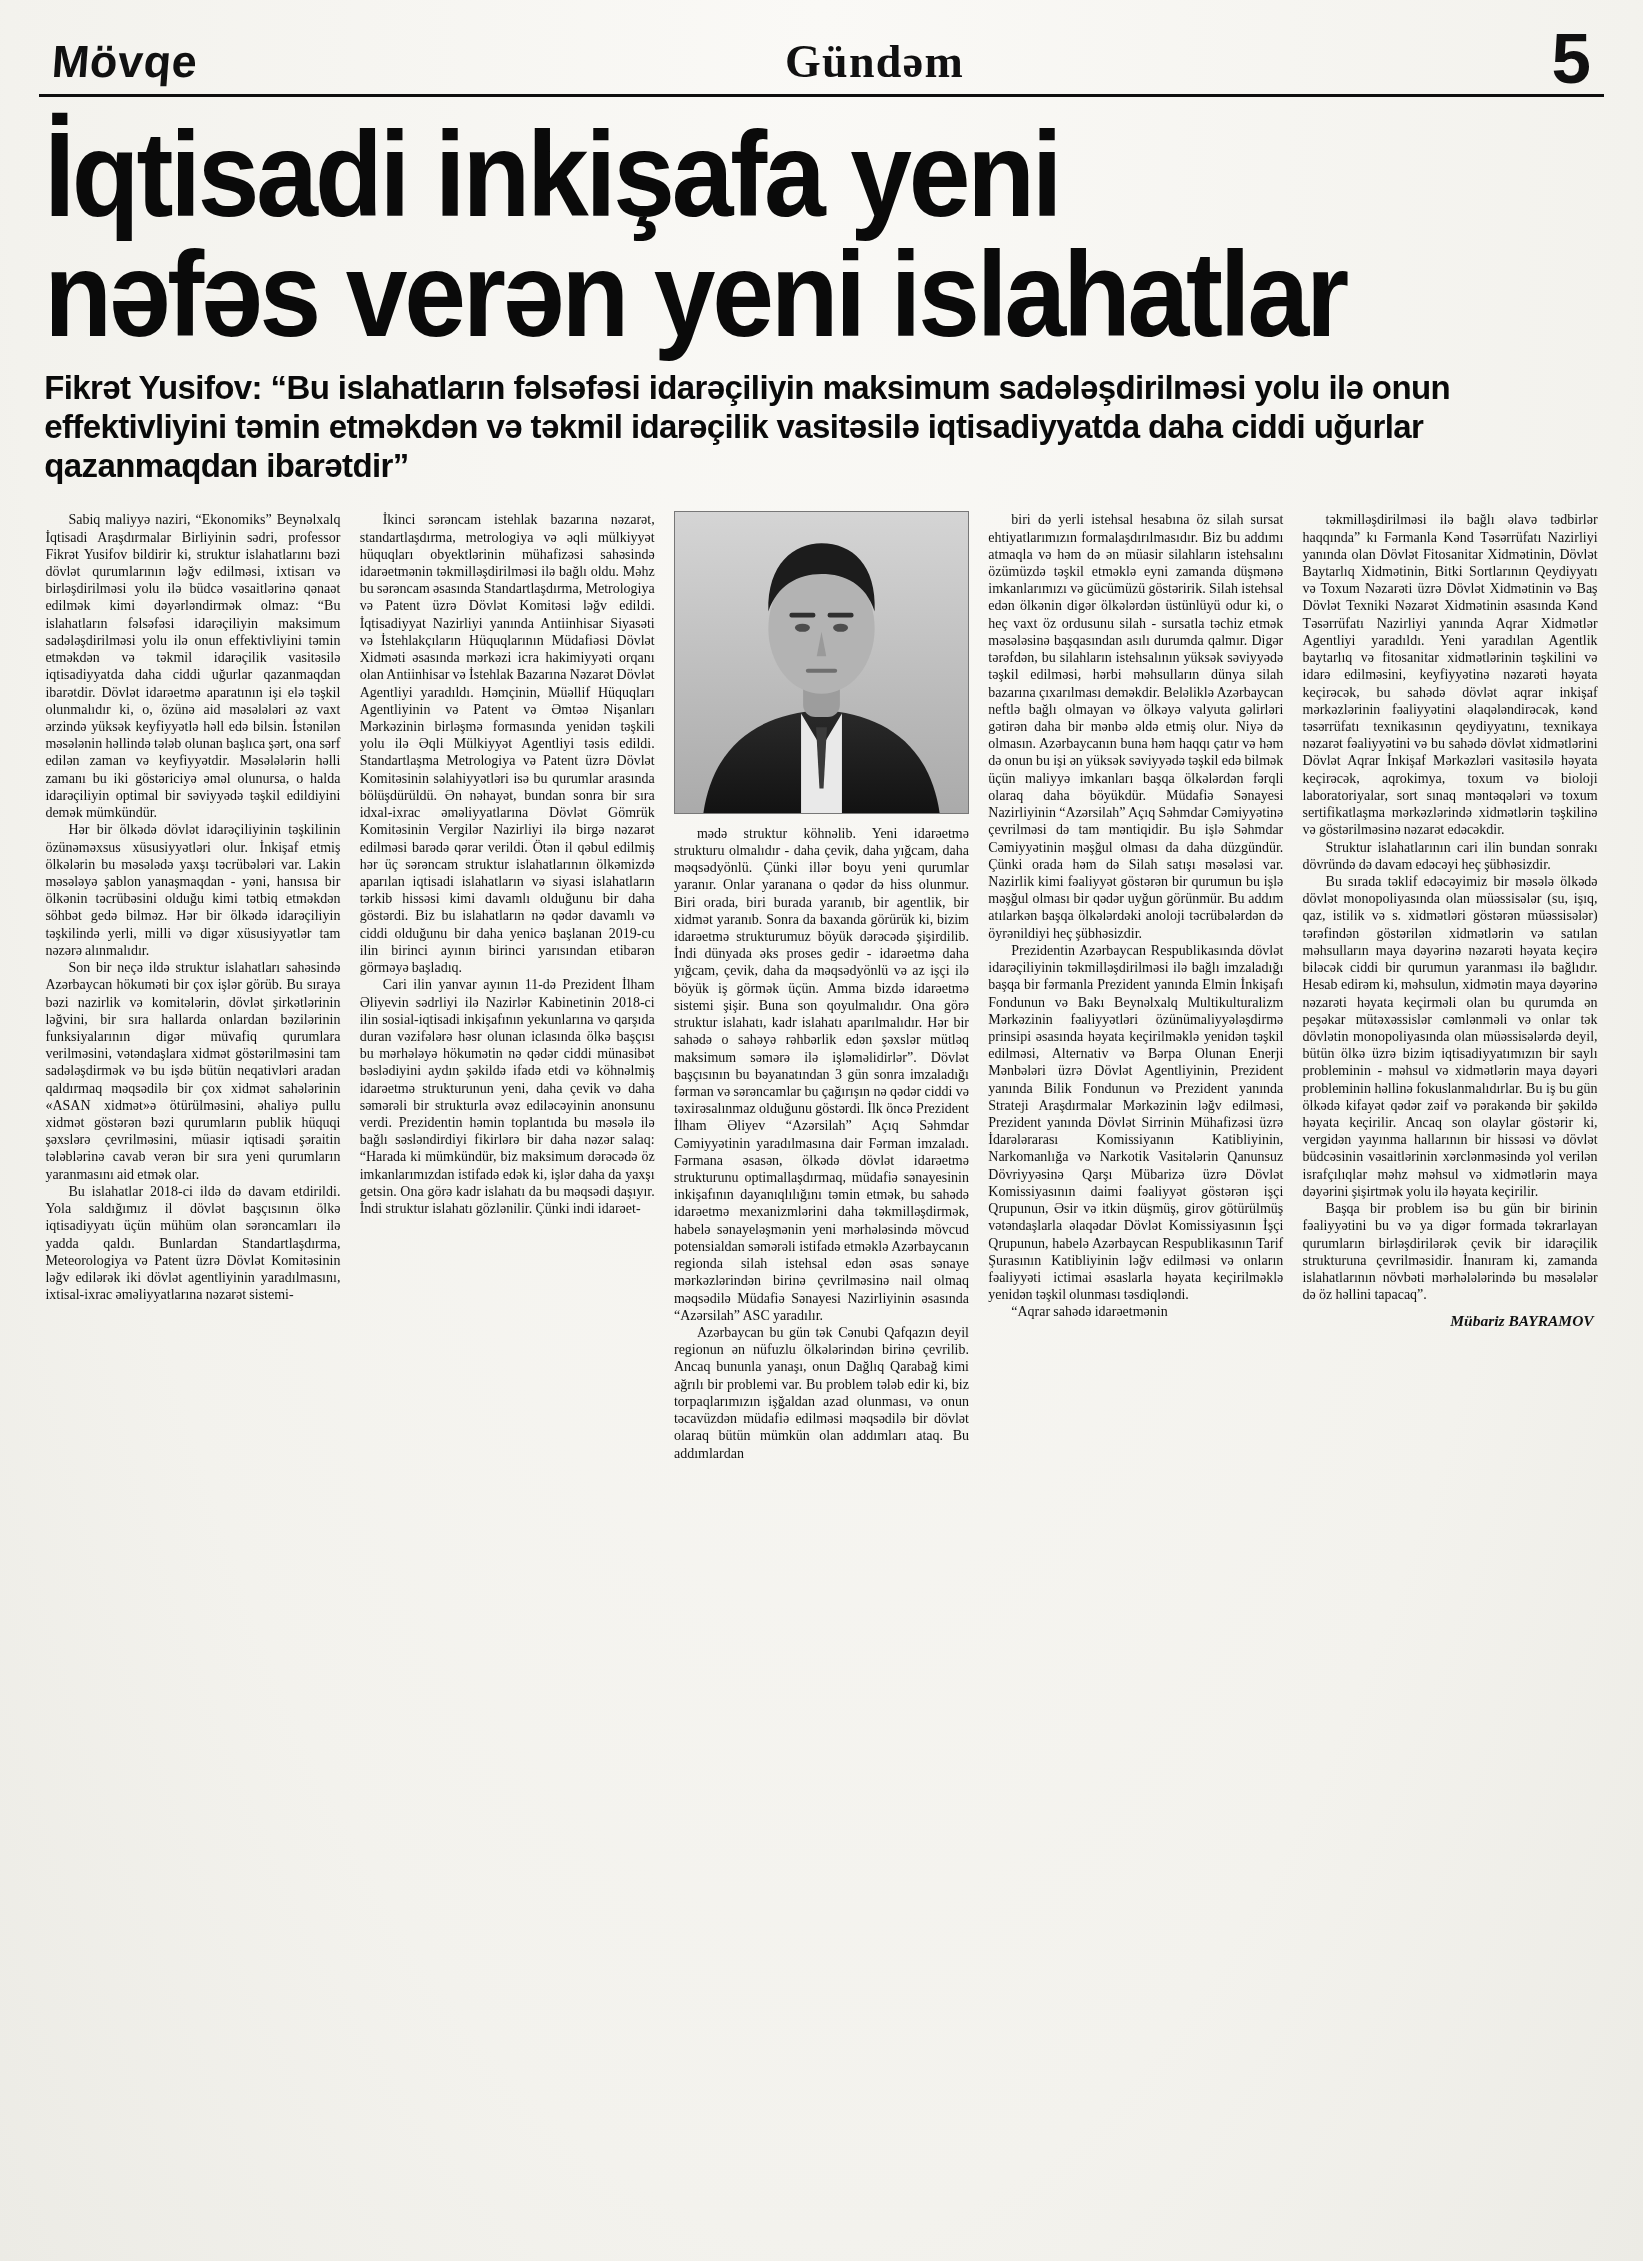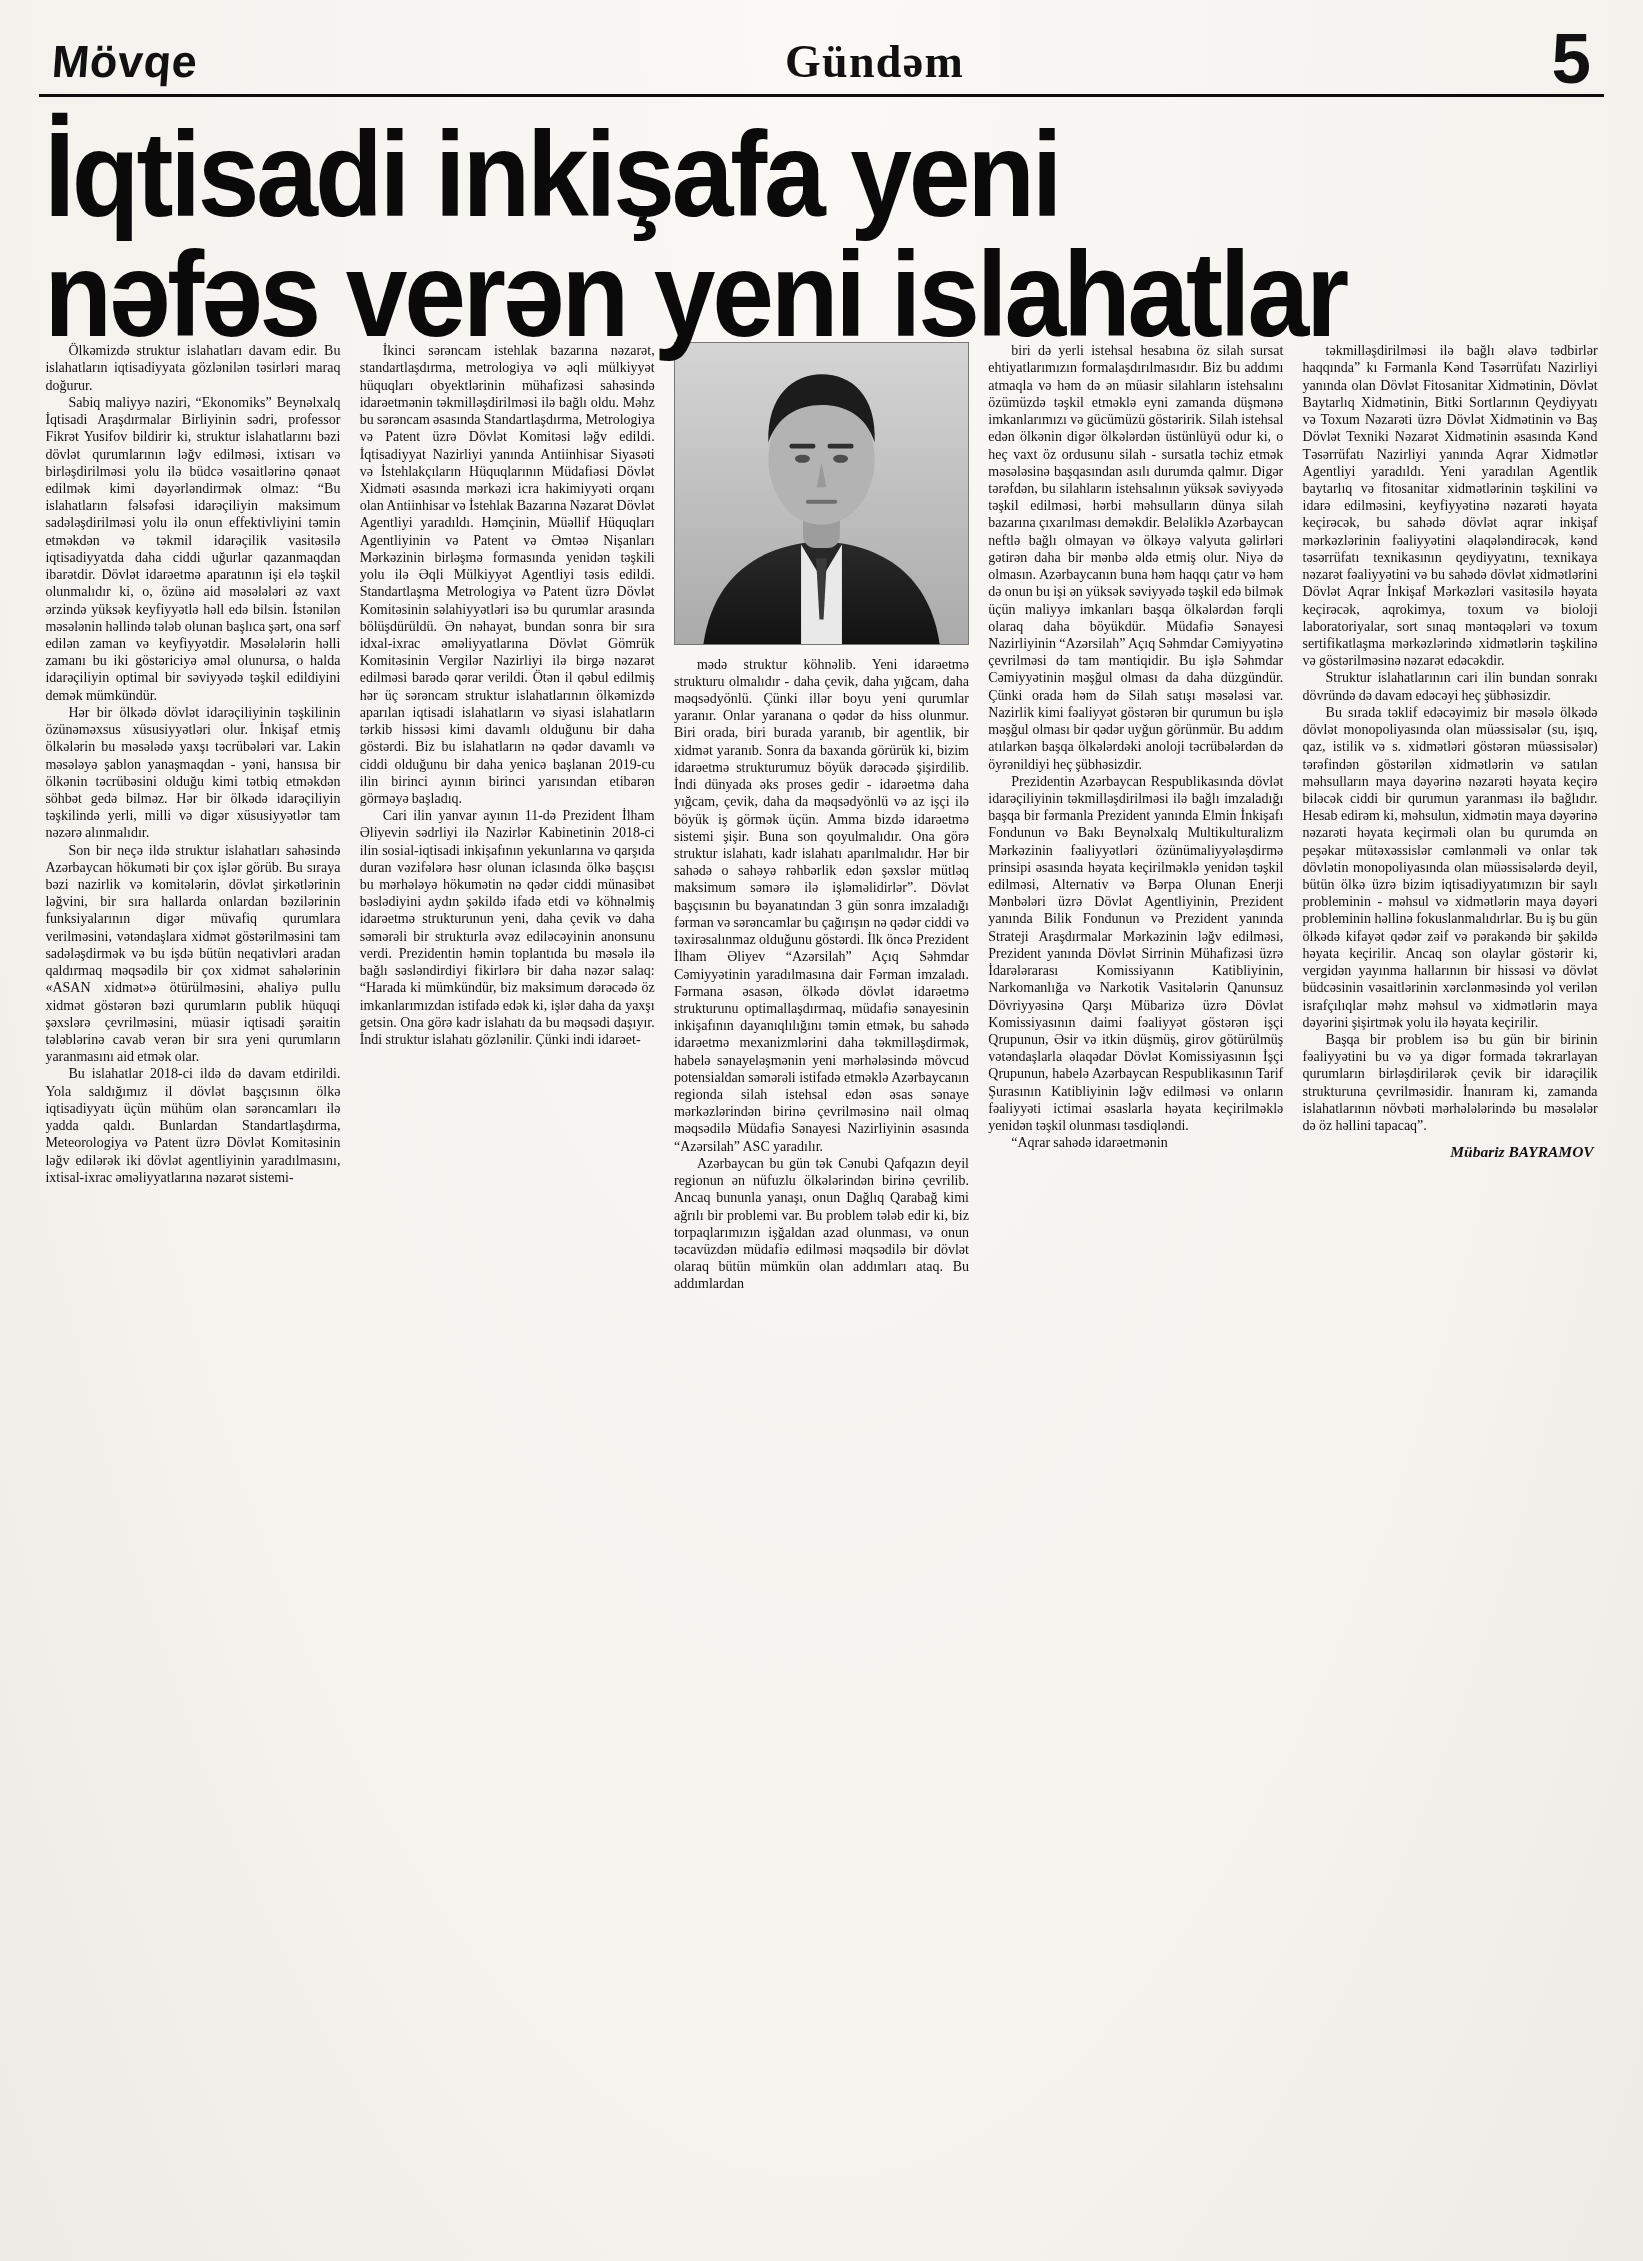--- a/index.html
+++ b/index.html
@@ -126,26 +126,26 @@
     <div class="mast-left">Mövqe</div>
     <div class="mast-center">Gündəm</div>
     <div class="mast-right">5</div>
   </div>
 
   <div class="headline">
     <div class="hl-line">İqtisadi inkişafa yeni</div>
     <div class="hl-line">nəfəs verən yeni islahatlar</div>
   </div>
 
+  <div class="subheadline">Fikrət Yusifov: “Bu islahatların fəlsəfəsi idarəçiliyin maksimum sadələşdirilməsi yolu ilə onun effektivliyini təmin etməkdən və təkmil idarəçilik vasitəsilə iqtisadiyyatda daha ciddi uğurlar qazanmaqdan ibarətdir”</div>
 
   <div class="columns">
 
     <div class="column">
       <div class="col-text">
-          <p>Ölkəmizdə struktur islahatları davam edir. Bu islahatların iqtisadiyyata gözlənilən təsirləri maraq doğurur.</p>
           <p>Sabiq maliyyə naziri, “Ekonomiks” Beynəlxalq İqtisadi Araşdırmalar Birliyinin sədri, professor Fikrət Yusifov bildirir ki, struktur islahatlarını bəzi dövlət qurumlarının ləğv edilməsi, ixtisarı və birləşdirilməsi yolu ilə büdcə vəsaitlərinə qənaət edilmək kimi dəyərləndirmək olmaz: “Bu islahatların fəlsəfəsi idarəçiliyin maksimum sadələşdirilməsi yolu ilə onun effektivliyini təmin etməkdən və təkmil idarəçilik vasitəsilə iqtisadiyyatda daha ciddi uğurlar qazanmaqdan ibarətdir. Dövlət idarəetmə aparatının işi elə təşkil olunmalıdır ki, o, özünə aid məsələləri əz vaxt ərzində yüksək keyfiyyətlə həll edə bilsin. İstənilən məsələnin həllində tələb olunan başlıca şərt, ona sərf edilən zaman və keyfiyyətdir. Məsələlərin həlli zamanı bu iki göstəriciyə əməl olunursa, o halda idarəçiliyin optimal bir səviyyədə təşkil edildiyini demək mümkündür.</p>
           <p>Hər bir ölkədə dövlət idarəçiliyinin təşkilinin özünəməxsus xüsusiyyətləri olur. İnkişaf etmiş ölkələrin bu məsələdə yaxşı təcrübələri var. Lakin məsələyə şablon yanaşmaqdan - yəni, hansısa bir ölkənin təcrübəsini olduğu kimi tətbiq etməkdən söhbət gedə bilməz. Hər bir ölkədə idarəçiliyin təşkilində yerli, milli və digər xüsusiyyətlər tam nəzərə alınmalıdır.</p>
           <p>Son bir neçə ildə struktur islahatları sahəsində Azərbaycan hökuməti bir çox işlər görüb. Bu sıraya bəzi nazirlik və komitələrin, dövlət şirkətlərinin ləğvini, bir sıra hallarda onlardan bəzilərinin funksiyalarının digər müvafiq qurumlara verilməsini, vətəndaşlara xidmət göstərilməsini tam sadələşdirmək və bu işdə bütün neqativləri aradan qaldırmaq məqsədilə bir çox xidmət sahələrinin «ASAN xidmət»ə ötürülməsini, əhaliyə pullu xidmət göstərən bəzi qurumların publik hüquqi şəxslərə çevrilməsini, müasir iqtisadi şəraitin tələblərinə cavab verən bir sıra yeni qurumların yaranmasını aid etmək olar.</p>
           <p>Bu islahatlar 2018-ci ildə də davam etdirildi. Yola saldığımız il dövlət başçısının ölkə iqtisadiyyatı üçün mühüm olan sərəncamları ilə yadda qaldı. Bunlardan Standartlaşdırma, Meteorologiya və Patent üzrə Dövlət Komitəsinin ləğv edilərək iki dövlət agentliyinin yaradılmasını, ixtisal-ixrac əməliyyatlarına nəzarət sistemi-</p>
         </div>
     </div>
 
     <div class="column">
       <div class="col-text">
           <p>İkinci sərəncam istehlak bazarına nəzarət, standartlaşdırma, metrologiya və əqli mülkiyyət hüquqları obyektlərinin mühafizəsi sahəsində idarəetmənin təkmilləşdirilməsi ilə bağlı oldu. Məhz bu sərəncam əsasında Standartlaşdırma, Metrologiya və Patent üzrə Dövlət Komitəsi ləğv edildi. İqtisadiyyat Nazirliyi yanında Antiinhisar Siyasəti və İstehlakçıların Hüquqlarının Müdafiəsi Dövlət Xidməti əsasında mərkəzi icra hakimiyyəti orqanı olan Antiinhisar və İstehlak Bazarına Nəzarət Dövlət Agentliyi yaradıldı. Həmçinin, Müəllif Hüquqları Agentliyinin və Patent və Əmtəə Nişanları Mərkəzinin birləşmə formasında yenidən təşkili yolu ilə Əqli Mülkiyyət Agentliyi təsis edildi. Standartlaşma Metrologiya və Patent üzrə Dövlət Komitəsinin səlahiyyətləri isə bu qurumlar arasında bölüşdürüldü. Ən nəhayət, bundan sonra bir sıra idxal-ixrac əməliyyatlarına Dövlət Gömrük Komitəsinin Vergilər Nazirliyi ilə birgə nəzarət edilməsi barədə qərar verildi. Ötən il qəbul edilmiş hər üç sərəncam struktur islahatlarının ölkəmizdə aparılan iqtisadi islahatların və siyasi islahatların tərkib hissəsi kimi davamlı olduğunu bir daha göstərdi. Biz bu islahatların nə qədər davamlı və ciddi olduğunu bir daha yenicə başlanan 2019-cu ilin birinci ayının birinci yarısından etibarən görməyə başladıq.</p>

